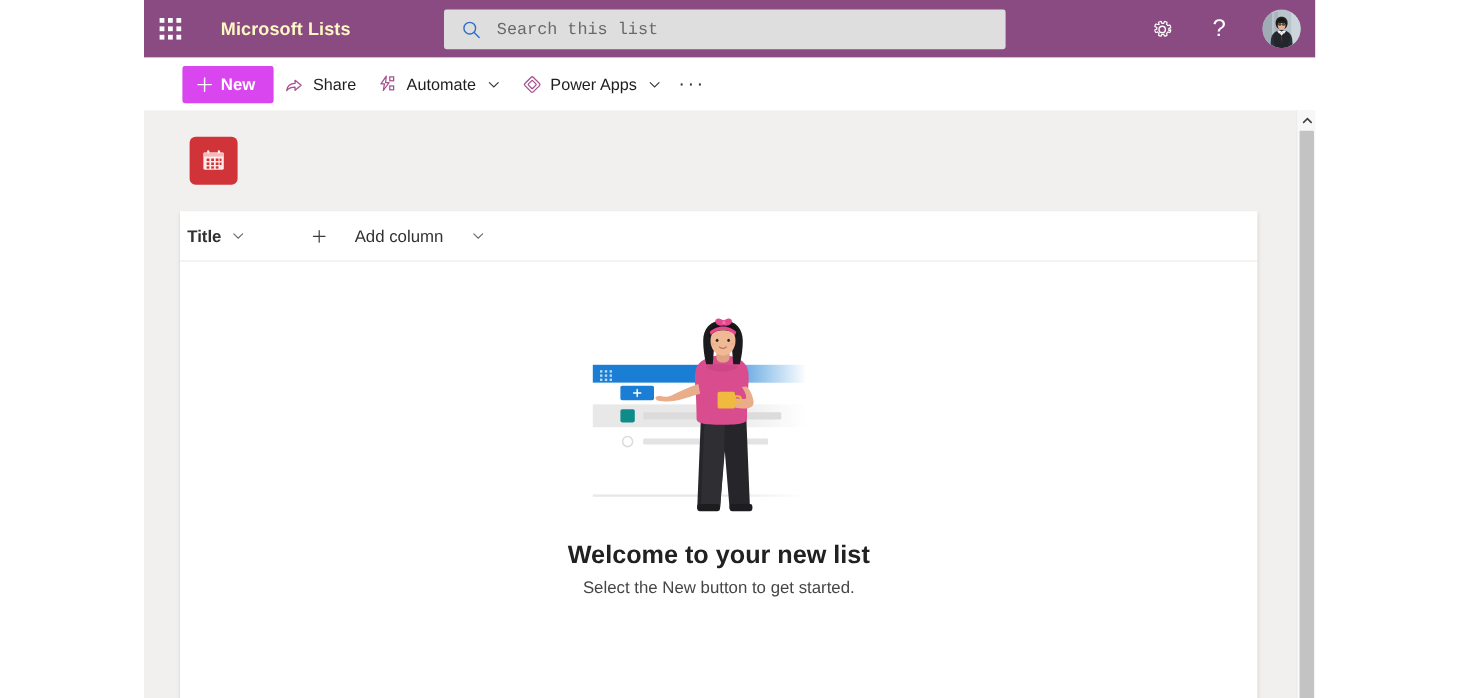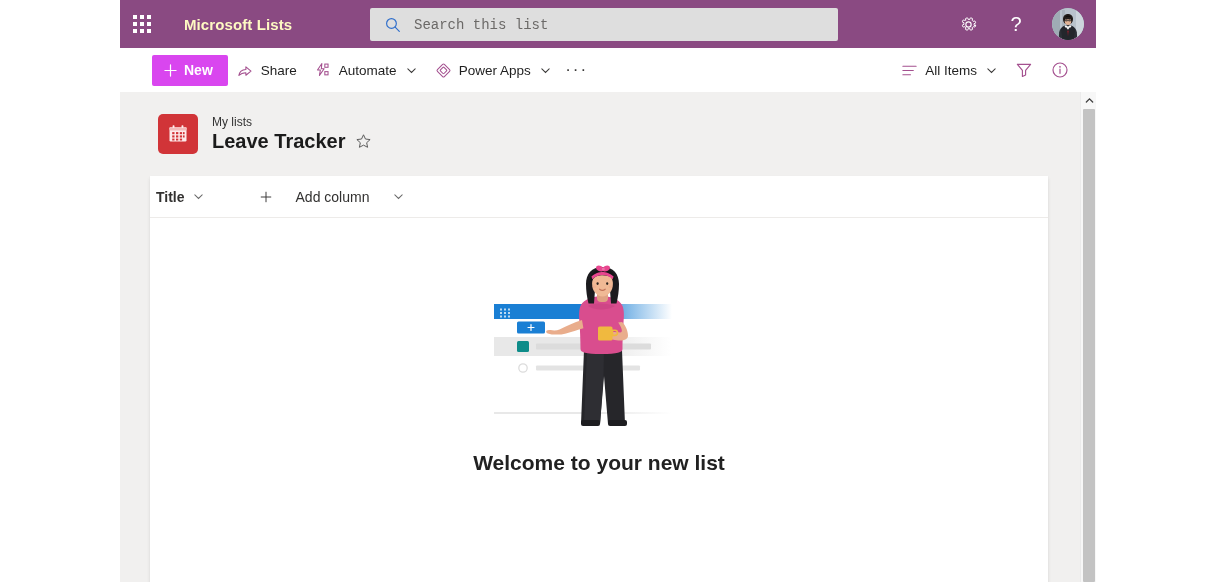--- a/index.html
+++ b/index.html
@@ -285,43 +285,20 @@
       <span>Power Apps</span>
       <svg class="chev" width="11" height="11" viewBox="0 0 12 12">
         <path d="M2 4.2 6 8.1l4-3.9" fill="none" stroke="#3b3a39" stroke-width="1.1" stroke-linecap="round"></path>
       </svg>
     </button>
 
     <div class="ellipsis-btn">
       <span>···</span>
     </div>
 
-    <div class="cmdbar-right">
-      <button class="cmd">
-        <svg width="17" height="17" viewBox="0 0 18 18">
-          <path d="M2 4.5h14M2 9h11M2 13.5h8" stroke="#a4508f" stroke-width="1.2" stroke-linecap="round"></path>
-        </svg>
-        <span>All Items</span>
-        <svg class="chev" width="11" height="11" viewBox="0 0 12 12">
-          <path d="M2 4.2 6 8.1l4-3.9" fill="none" stroke="#3b3a39" stroke-width="1.1" stroke-linecap="round"></path>
-        </svg>
-      </button>
-      <div class="ellipsis-btn" style="width:36px;">
-        <svg width="18" height="18" viewBox="0 0 18 18">
-          <path d="M2.4 3.3h13.2l-5 6v4.6l-3.2 1.5V9.3z" fill="none" stroke="#a4508f" stroke-width="1.15" stroke-linejoin="round"></path>
-        </svg>
-      </div>
-      <div class="ellipsis-btn" style="width:36px;">
-        <svg width="18" height="18" viewBox="0 0 18 18">
-          <circle cx="9" cy="9" r="7" fill="none" stroke="#a4508f" stroke-width="1.15"></circle>
-          <path d="M9 8.1v4.2" stroke="#a4508f" stroke-width="1.2" stroke-linecap="round"></path>
-          <circle cx="9" cy="5.8" r=".85" fill="#a4508f"></circle>
-        </svg>
-      </div>
-    </div>
   </div>
 
   <div class="canvas">
 
     <div class="list-head">
       <div class="list-icon">
         <svg width="24" height="24" viewBox="0 0 24 24">
           <rect x="3.5" y="5" width="17" height="14.5" rx="1.2" fill="#fdeaea"></rect>
           <rect x="3.5" y="5" width="17" height="3.4" rx="1.2" fill="#f4b9b9"></rect>
           <rect x="6.6" y="3.2" width="1.9" height="2.8" rx=".7" fill="#fdeaea"></rect>
@@ -333,31 +310,20 @@
             <rect x="17.0" y="10.1" width="1.6" height="2.1"></rect>
             <rect x="6.2" y="13.4" width="2.3" height="2.1"></rect>
             <rect x="10.0" y="13.4" width="2.3" height="2.1"></rect>
             <rect x="13.8" y="13.4" width="2.3" height="2.1"></rect>
             <rect x="17.0" y="13.4" width="1.6" height="2.1"></rect>
             <rect x="6.2" y="16.6" width="2.3" height="1.9"></rect>
             <rect x="10.0" y="16.6" width="2.3" height="1.9"></rect>
             <rect x="13.8" y="16.6" width="2.3" height="1.9"></rect>
           </g>
         </svg>
-      </div>
-      <div>
-        <div class="breadcrumb">My lists</div>
-        <div class="list-title-row">
-          <div class="list-title">Leave Tracker</div>
-          <span class="star">
-            <svg width="17" height="17" viewBox="0 0 18 18">
-              <path d="M9 1.9l2.1 4.5 4.9.55-3.65 3.35.99 4.85L9 12.85 4.66 15.15l.99-4.85L2 6.95l4.9-.55z" fill="none" stroke="#5b5b5b" stroke-width="1.05" stroke-linejoin="round"></path>
-            </svg>
-          </span>
-        </div>
       </div>
     </div>
 
     <div class="card">
 
       <div class="colhead">
         <div class="col-title">
           <span>Title</span>
           <svg width="11" height="11" viewBox="0 0 12 12">
             <path d="M2 4.2 6 8.1l4-3.9" fill="none" stroke="#6b6b6b" stroke-width="1.1" stroke-linecap="round"></path>
@@ -454,20 +420,21 @@
           <circle cx="111.3" cy="5" r="1.5" fill="#f06fa8"></circle>
 
           <ellipse cx="105.6" cy="19.6" rx="1.1" ry="1.3" fill="#2d2420"></ellipse>
           <ellipse cx="115.2" cy="19.6" rx="1.1" ry="1.3" fill="#2d2420"></ellipse>
           <path d="M107.6 25.2c1.6 1.3 4 1.3 5.6 0" fill="none" stroke="#c2745a" stroke-width="1.1" stroke-linecap="round"></path>
           <ellipse cx="102.3" cy="22.8" rx="1.9" ry="1.2" fill="#edaa8c" opacity=".55"></ellipse>
           <ellipse cx="118.6" cy="22.8" rx="1.9" ry="1.2" fill="#edaa8c" opacity=".55"></ellipse>
         </svg>
 
         <div class="empty-title">Welcome to your new list</div>
+        <div class="empty-sub">Select the New button to get started.</div>
       </div>
     </div>
 
     <div class="scrollbar">
       <div class="sb-up">
         <svg width="9" height="9" viewBox="0 0 10 10">
           <path d="M1.5 6.6 5 3.2l3.5 3.4" fill="none" stroke="#424242" stroke-width="1.5" stroke-linecap="round"></path>
         </svg>
       </div>
       <div class="sb-thumb"></div>

